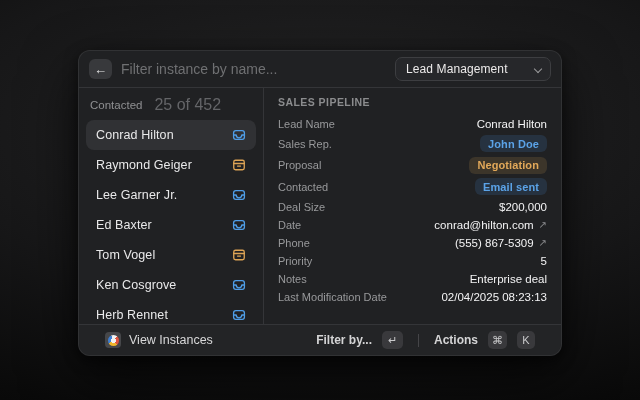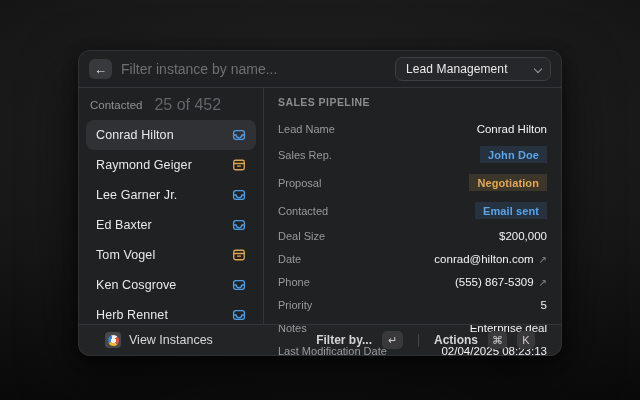--- a/index.html
+++ b/index.html
@@ -51,30 +51,30 @@
   .list-header-count { font-size:16px; color:#646568; }
   .list-row {
     height:30px; border-radius:8px; display:flex; align-items:center;
     justify-content:space-between; padding:0 10px; cursor:default;
   }
   .list-row.selected { background:#303134; }
   .list-row-name { font-size:12.5px; color:#e9e9ea; font-weight:500; letter-spacing:.1px; }
   .row-icon { display:flex; align-items:center; }
   .vdiv { width:1px; background:#343538; flex:0 0 1px; }
   
-  .detail { flex:1; padding:8px 14px 8px 14px; display:flex; flex-direction:column; min-width:0;gap:11px; }
+  .detail { flex:1; padding:8px 14px 8px 14px; display:flex; flex-direction:column; min-width:0; }
   .section-title { font-size:10.5px; color:#8b8c8e; font-weight:600; letter-spacing:.45px; height:15px; margin-bottom:4px; }
   .drow { display:flex; align-items:center; justify-content:space-between; }
   .drow.t-text, .drow.t-link { height:18px; }
   .drow.t-badge-blue, .drow.t-badge-orange { height:21.5px;text-align:center; }
   .dlabel { font-size:11px; color:#98999b; white-space:nowrap; }
   .dvalue { font-size:11.5px; color:#f3f3f4; font-weight:500; white-space:nowrap; }
   .link-wrap { display:flex; align-items:center; gap:5px; }
   .ext-arrow { font-size:10px; color:#8e8f91; }
-  .badge { font-size:11px; font-weight:600; padding:2.5px 8px; border-radius:0; letter-spacing:.1px; }
+  .badge { font-size:11px; font-weight:600; padding:2.5px 8px; border-radius:6px; letter-spacing:.1px; }
   .badge.blue { color:#5ba3e8; background:rgba(75,145,220,0.16); }
   .badge.orange { color:#e2a859; background:rgba(224,165,85,0.15); }
   
   .bottombar { height:30px; flex:0 0 30px; display:flex; align-items:center; padding:0 26px; gap:8px; background:rgba(255,255,255,0.015); }
   .app-logo { width:16px; height:16px; border-radius:4px; background:#46474a; display:flex; align-items:center; justify-content:center; }
   .logo-ring {
     width:11px; height:11px; border-radius:50%;
     background:
       radial-gradient(circle at 50% 50%, #f2f2f2 0 31%, rgba(0,0,0,0) 32%),
       conic-gradient(from 40deg, #e0533f 0 28%, #f0b52c 28% 55%, #3f7fd1 55% 82%, #f2f2f2 82% 100%);

